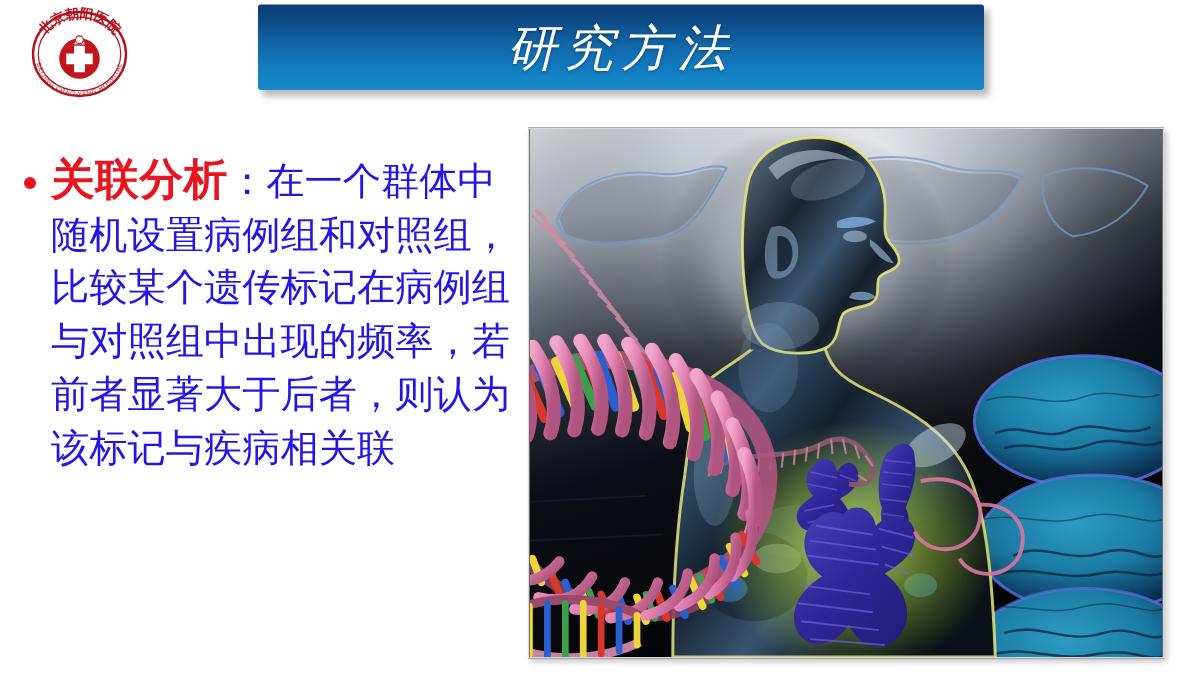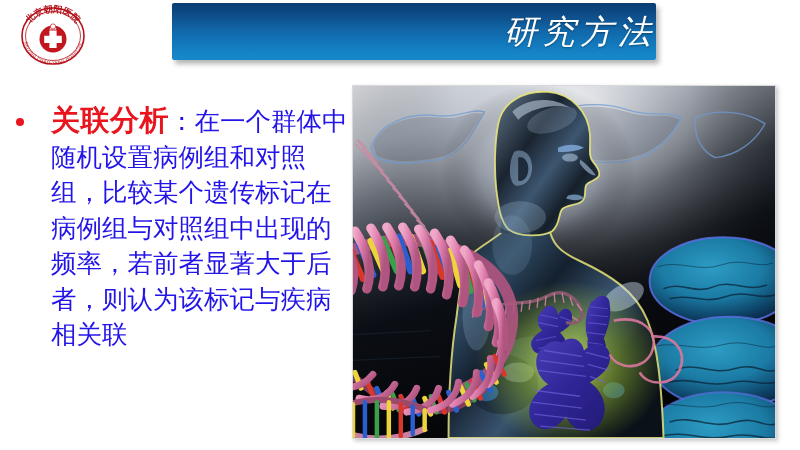--- a/index.html
+++ b/index.html
@@ -24,21 +24,21 @@
 
   
   #title-bar {
     position: absolute;
     left: 172px; top: 3px;
     width: 484px; height: 57px;
     background: linear-gradient(to bottom,
        #0b3c72 0%, #0d4a85 18%, #1167a8 48%, #1279bd 72%, #1585c6 90%, #1688c9 100%);
     border-radius: 2px;
     box-shadow: 3px 4px 5px rgba(120,120,120,0.55);
-    display: flex; align-items: center; justify-content: flex-end;
+    display: flex; align-items: center; justify-content: center;
   }
   #title-text {
     color: #ffffff;
     font-family: "Liberation Serif", serif;
     font-size: 33px;
     font-weight: 400;
     font-style: italic;
     letter-spacing: 5px;
     text-shadow: 0 1px 2px rgba(0,0,0,0.35);
     white-space: nowrap;
@@ -60,21 +60,21 @@
   }
   #bullet-row { position: relative; }
   #bullet-dot {
     position: absolute;
     left: 8px; top: 15px;
     width: 8px; height: 8px;
     border-radius: 50%;
     background: #e8141e;
   }
   #paragraph {
-    margin-left: 43px;
+    margin-left: 26px;
     color: #2314e8;
     font-size: 25.5px;
     line-height: 35.5px;
     letter-spacing: 0px;
     text-indent: 0;
   }
   #kw {
     color: #e8141e;
     font-weight: bold;
     font-size: 29px;

